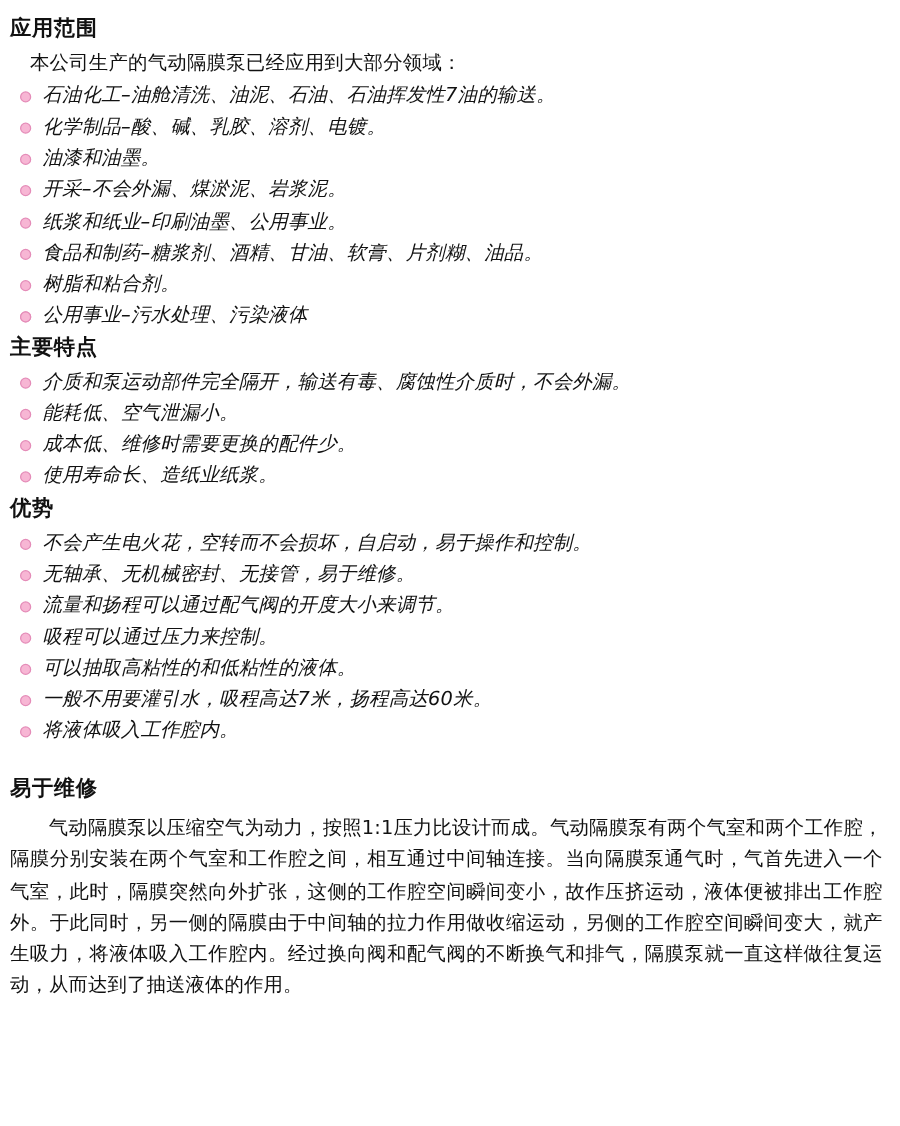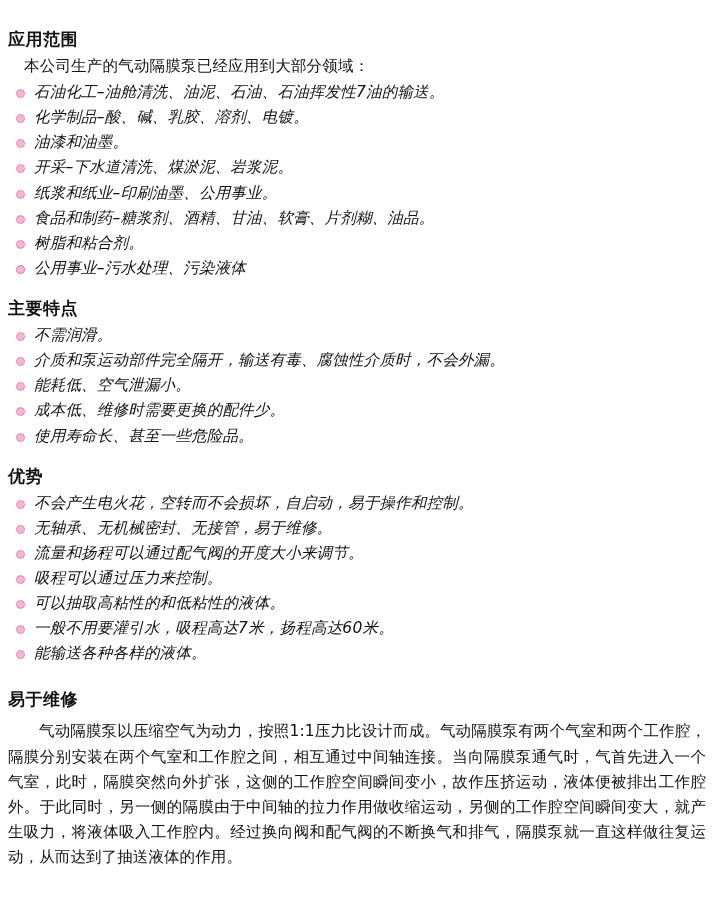--- a/index.html
+++ b/index.html
@@ -17,21 +17,21 @@
   .page {
     width: 720px;
     height: 901px;
     box-sizing: border-box;
     padding: 12px 14px 0 8px;
     position: relative;
   }
   h2.section-title {
     font-size: 17px;
     font-weight: bold;
-    margin: 16px 0 4px 0;
+    margin: 0 0 4px 0;
     padding: 0;
     line-height: 1.3;
     letter-spacing: 0.5px;
   }
   .lead {
     font-size: 15.5px;
     line-height: 1.55;
     margin: 0 0 2px 16px;
     letter-spacing: 0.2px;
   }
@@ -79,44 +79,43 @@
 <body>
 
 <div class="page">
 
   <h2 class="section-title">应用范围</h2>
   <p class="lead">本公司生产的气动隔膜泵已经应用到大部分领域：</p>
   <ul class="bullets">
     <li><span class="dot"></span><span>石油化工–油舱清洗、油泥、石油、石油挥发性7油的输送。</span></li>
     <li><span class="dot"></span><span>化学制品–酸、碱、乳胶、溶剂、电镀。</span></li>
     <li><span class="dot"></span><span>油漆和油墨。</span></li>
-    <li><span class="dot"></span><span>开采–下水道清洗、煤淤泥、岩浆泥。</span></li>
+    <li><span class="dot"></span><span>开采–不会外漏、煤淤泥、岩浆泥。</span></li>
     <li><span class="dot"></span><span>纸浆和纸业–印刷油墨、公用事业。</span></li>
     <li><span class="dot"></span><span>食品和制药–糖浆剂、酒精、甘油、软膏、片剂糊、油品。</span></li>
     <li><span class="dot"></span><span>树脂和粘合剂。</span></li>
     <li><span class="dot"></span></li>
     <li><span class="dot"></span><span>公用事业–污水处理、污染液体</span></li>
   </ul>
 
   <h2 class="section-title">主要特点</h2>
   <ul class="bullets">
-    <li><span class="dot"></span><span>不需润滑。</span></li>
     <li><span class="dot"></span><span>介质和泵运动部件完全隔开，输送有毒、腐蚀性介质时，不会外漏。</span></li>
     <li><span class="dot"></span><span>能耗低、空气泄漏小。</span></li>
     <li><span class="dot"></span><span>成本低、维修时需要更换的配件少。</span></li>
-    <li><span class="dot"></span><span>使用寿命长、甚至一些危险品。</span></li>
+    <li><span class="dot"></span><span>使用寿命长、造纸业纸浆。</span></li>
   </ul>
 
   <h2 class="section-title">优势</h2>
   <ul class="bullets">
     <li><span class="dot"></span><span>不会产生电火花，空转而不会损坏，自启动，易于操作和控制。</span></li>
     <li><span class="dot"></span><span>无轴承、无机械密封、无接管，易于维修。</span></li>
     <li><span class="dot"></span><span>流量和扬程可以通过配气阀的开度大小来调节。</span></li>
     <li><span class="dot"></span><span>吸程可以通过压力来控制。</span></li>
     <li><span class="dot"></span><span>可以抽取高粘性的和低粘性的液体。</span></li>
     <li><span class="dot"></span><span>一般不用要灌引水，吸程高达7米，扬程高达60米。</span></li>
-    <li><span class="dot"></span><span>能输送各种各样的液体。</span></li>
+    <li><span class="dot"></span><span>将液体吸入工作腔内。</span></li>
   </ul>
 
   <h2 class="principle-title">易于维修</h2>
   <p class="body-para">气动隔膜泵以压缩空气为动力，按照1:1压力比设计而成。气动隔膜泵有两个气室和两个工作腔，隔膜分别安装在两个气室和工作腔之间，相互通过中间轴连接。当向隔膜泵通气时，气首先进入一个气室，此时，隔膜突然向外扩张，这侧的工作腔空间瞬间变小，故作压挤运动，液体便被排出工作腔外。于此同时，另一侧的隔膜由于中间轴的拉力作用做收缩运动，另侧的工作腔空间瞬间变大，就产生吸力，将液体吸入工作腔内。经过换向阀和配气阀的不断换气和排气，隔膜泵就一直这样做往复运动，从而达到了抽送液体的作用。</p>
 
 </div>
 
 </body></html>

